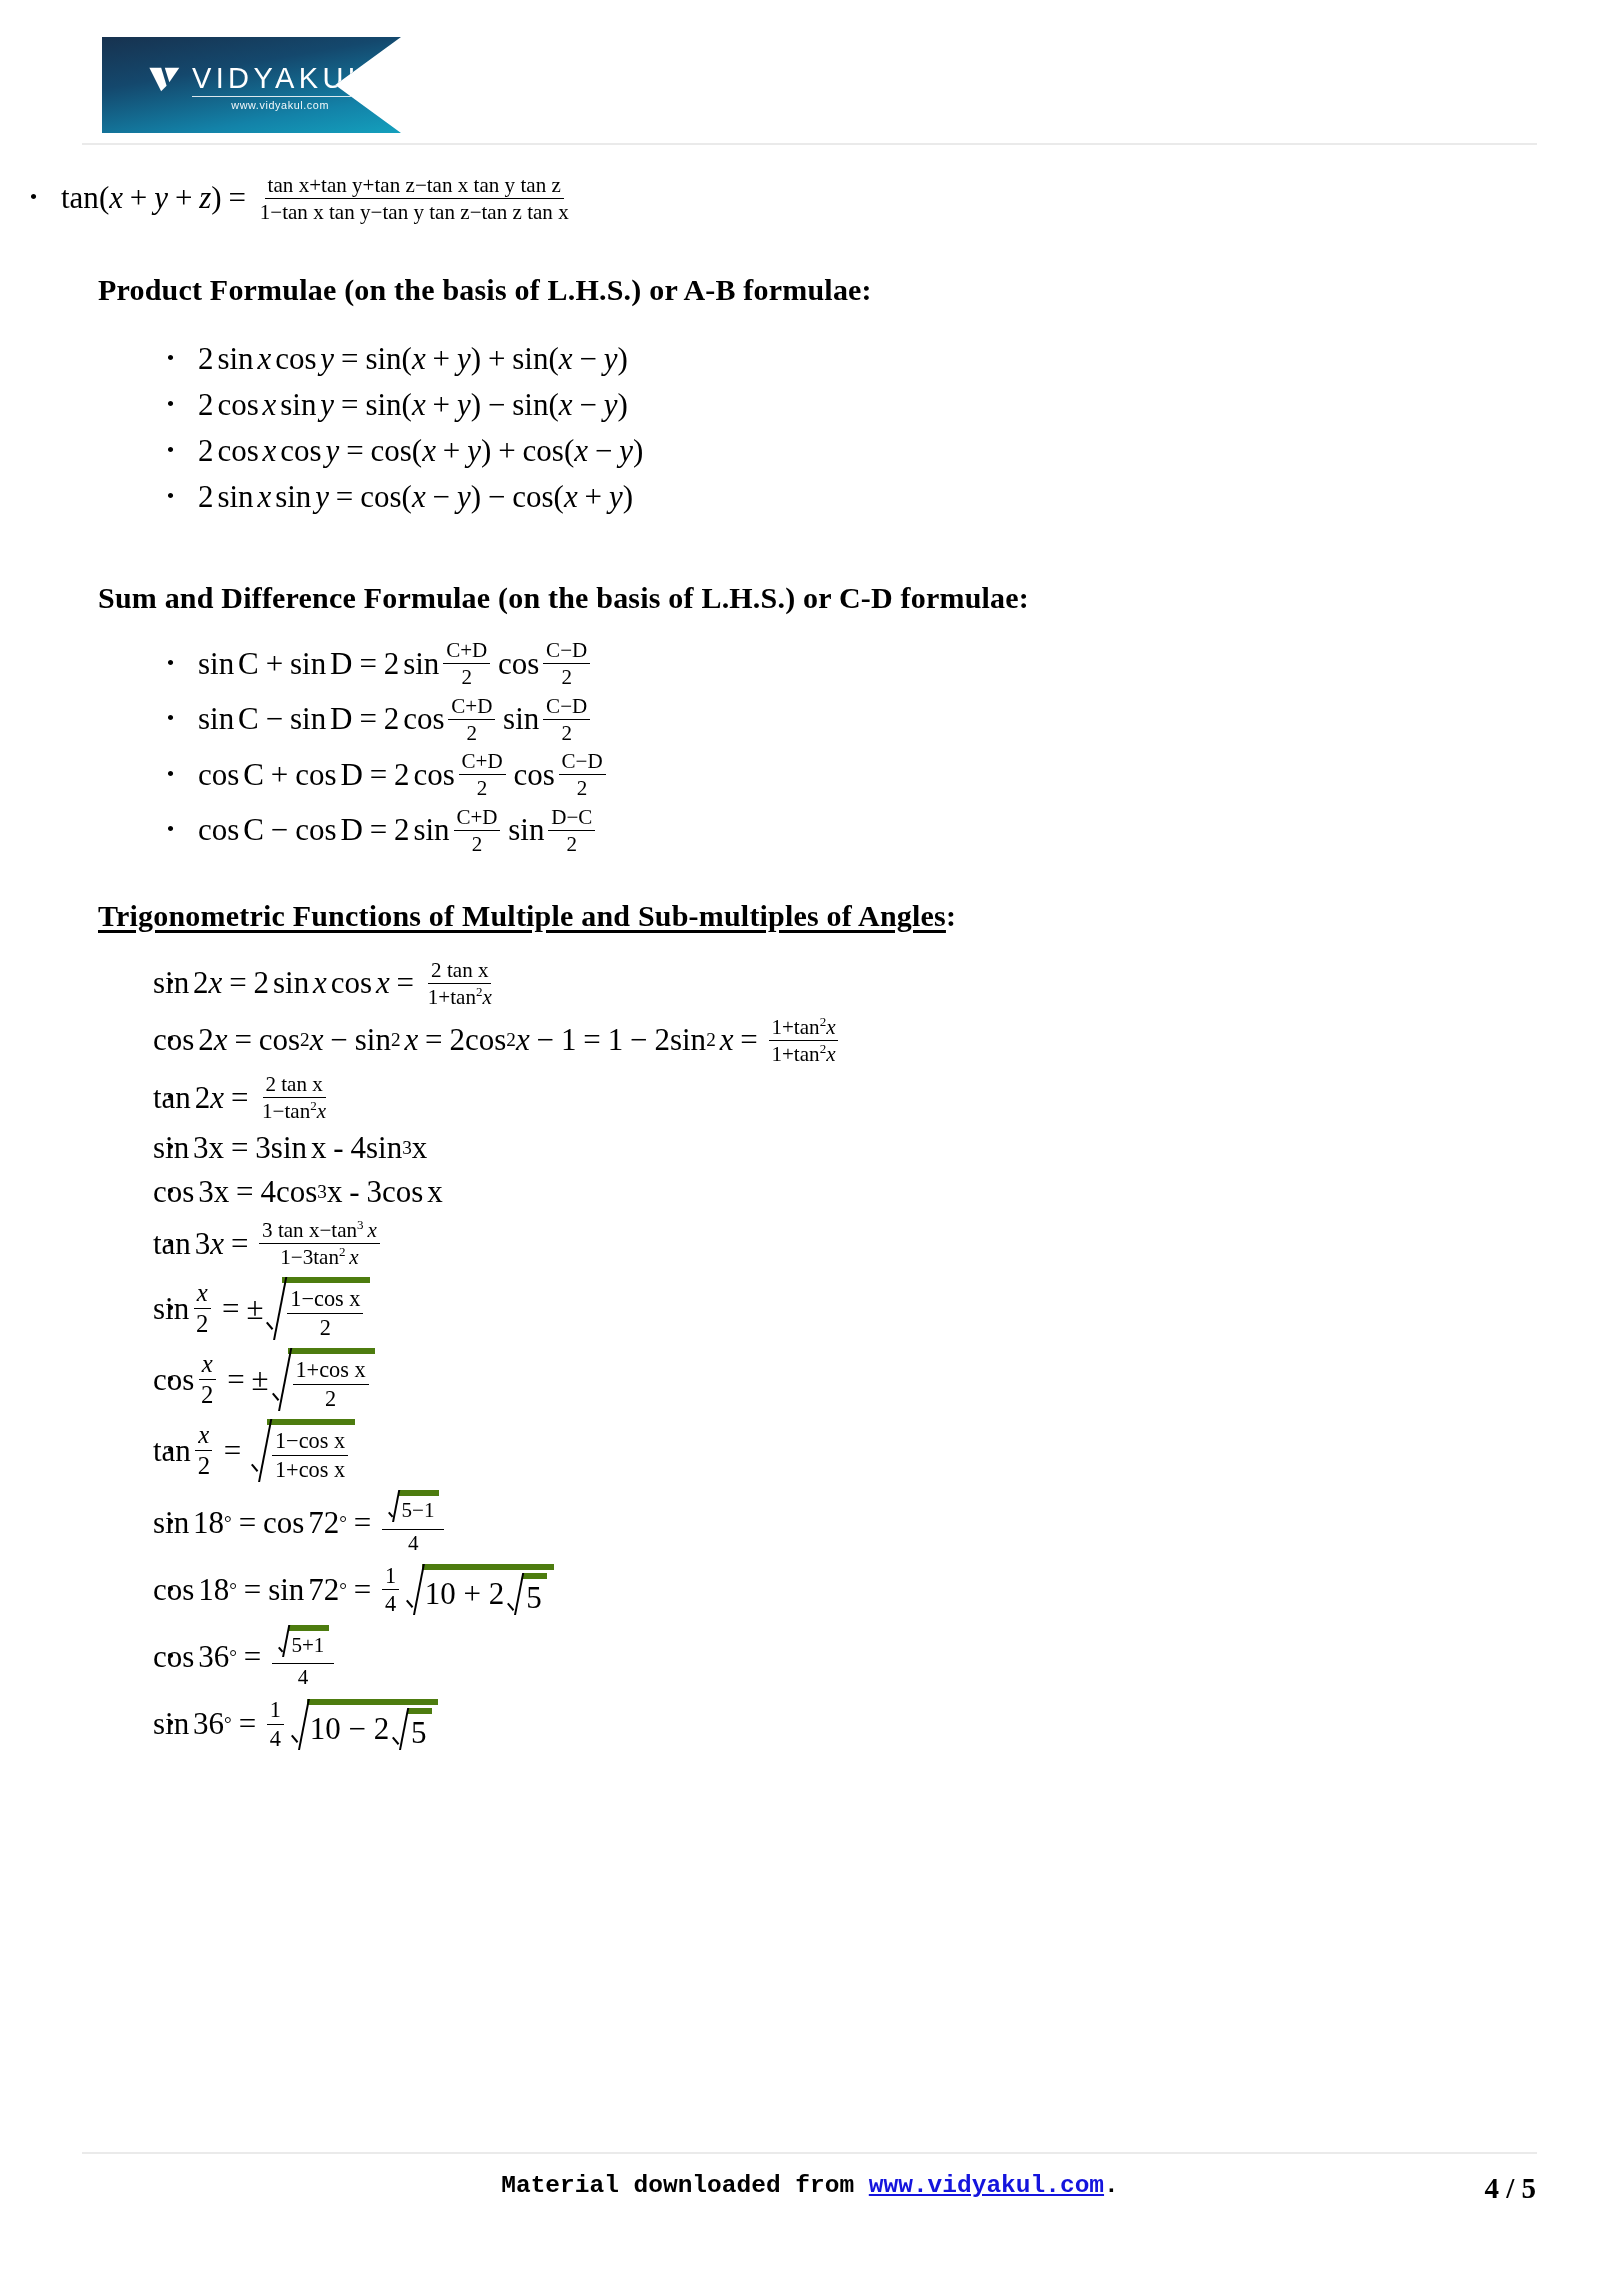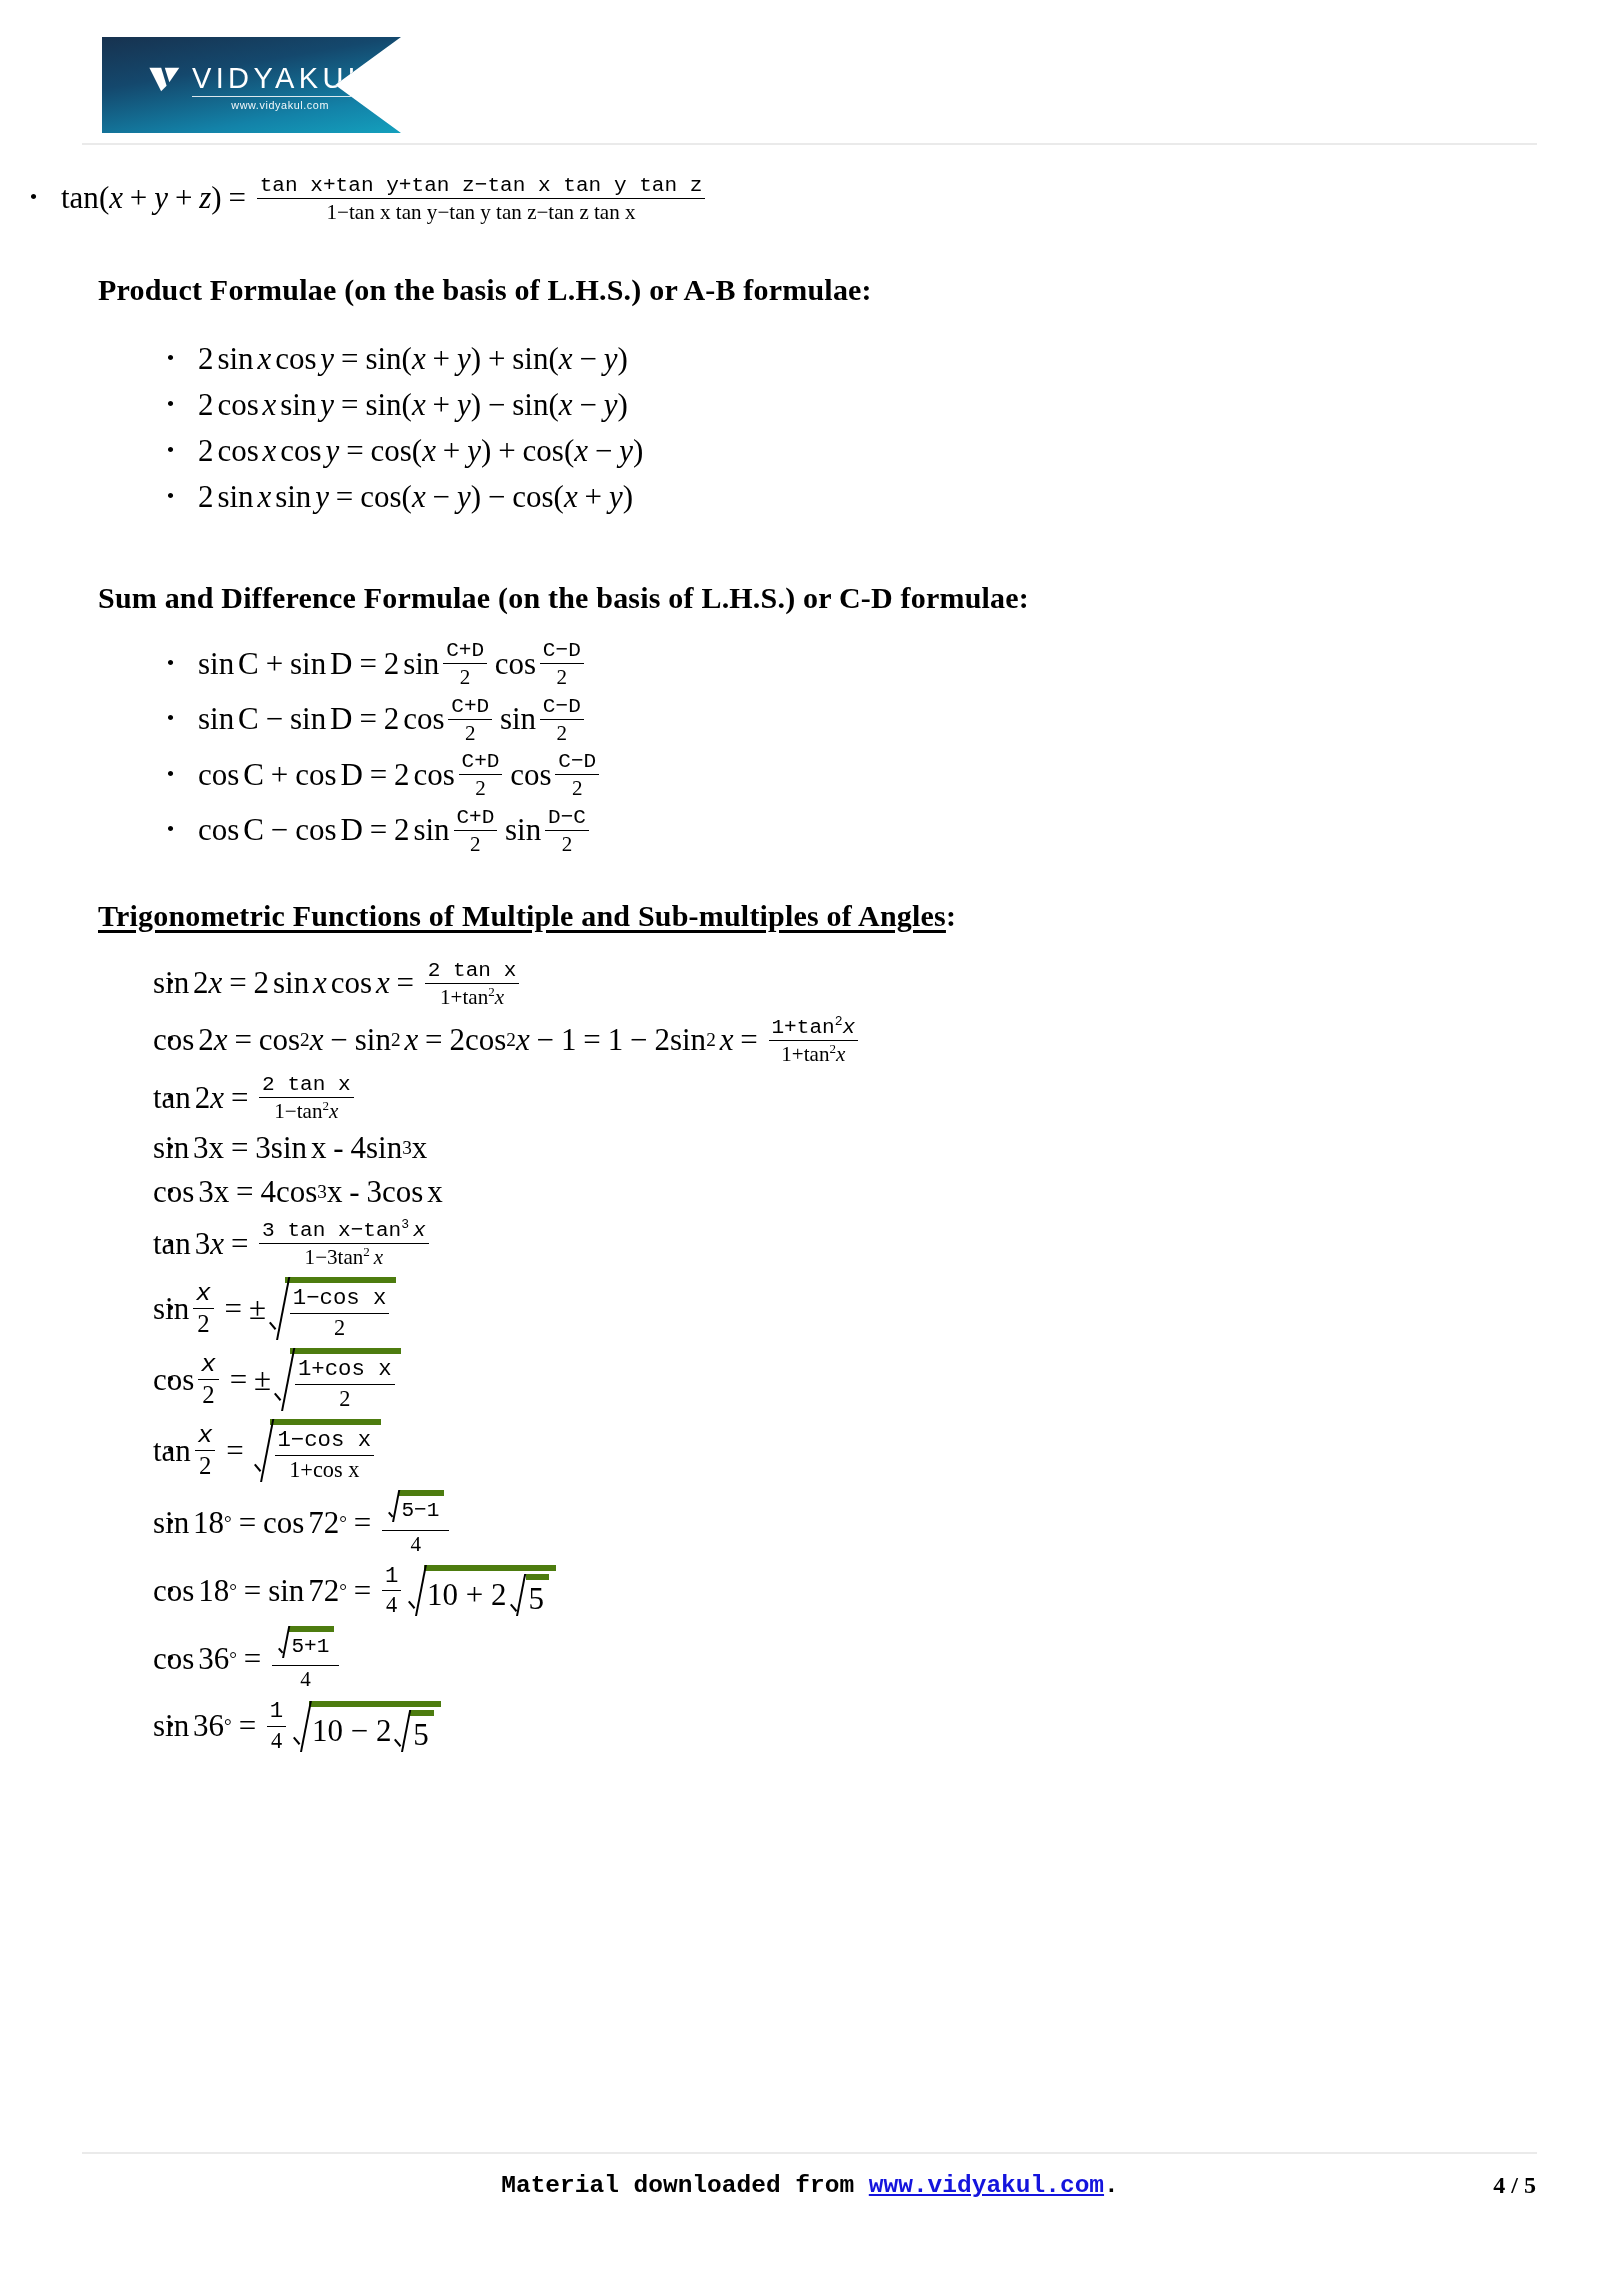--- a/index.html
+++ b/index.html
@@ -152,21 +152,20 @@
     align-items: center;
     vertical-align: middle;
     margin: 0 3.9px;
     font-size: 0.68em;
     line-height: 1.15;
   }
   .frac > .num {
     padding: 0 2.9px 1px 2.9px;
     border-bottom: 1.6px solid #000;
     white-space: nowrap;
-    font-family: Liberation Mono, monospace;
   }
   .frac > .den {
     padding: 1px 2.9px 0 2.9px;
     white-space: nowrap;
   }
 
   
   .sqrt {
     display: inline-flex;
     align-items: stretch;
@@ -239,21 +238,21 @@
   .footer-link {
     color: #1414dd;
     text-decoration: underline;
   }
   .footer-page {
     position: absolute;
     right: 84px;
     top: 19.6px;
     font-family: "Liberation Serif", serif;
     font-weight: bold;
-    font-size: 24px;
+    font-size: 29px;
   }
 </style>
 </head>
 <body>
 
 <div class="header">
   <div class="logo-banner">
     <div class="logo-inner">
       <svg class="logo-mark" viewBox="0 0 40 32">
         <polygon points="0,3 13,3 19,23 13,29" fill="#ffffff"></polygon>

